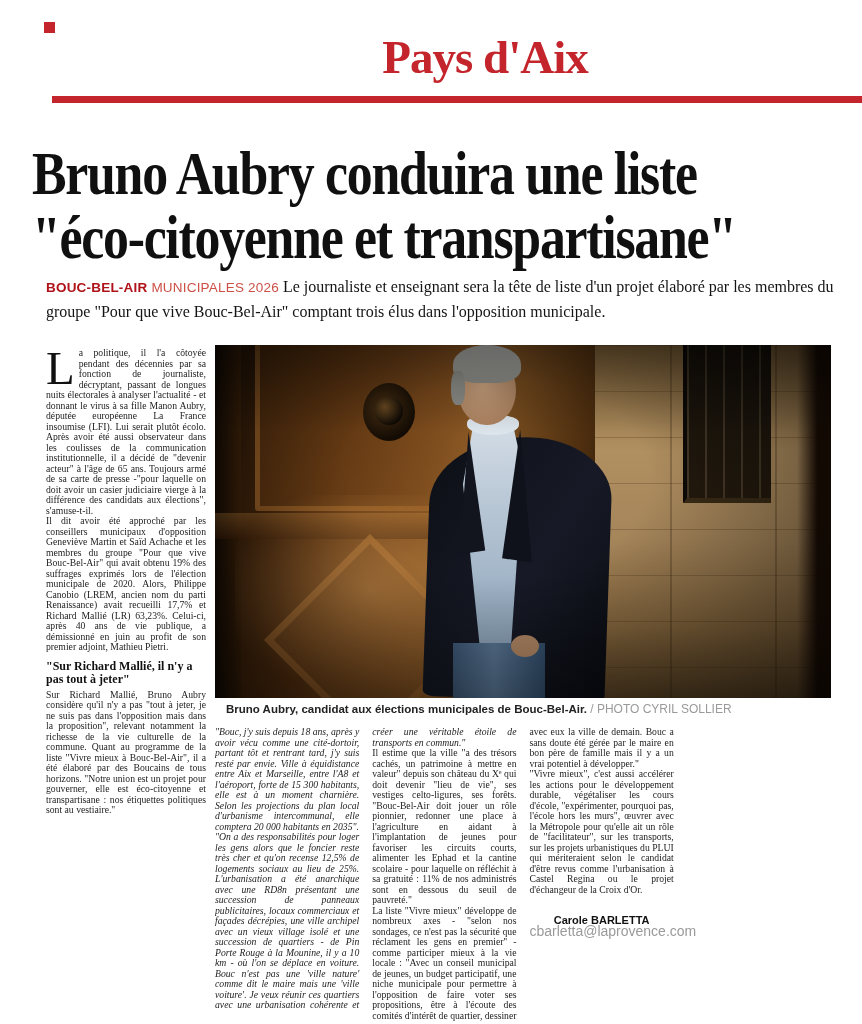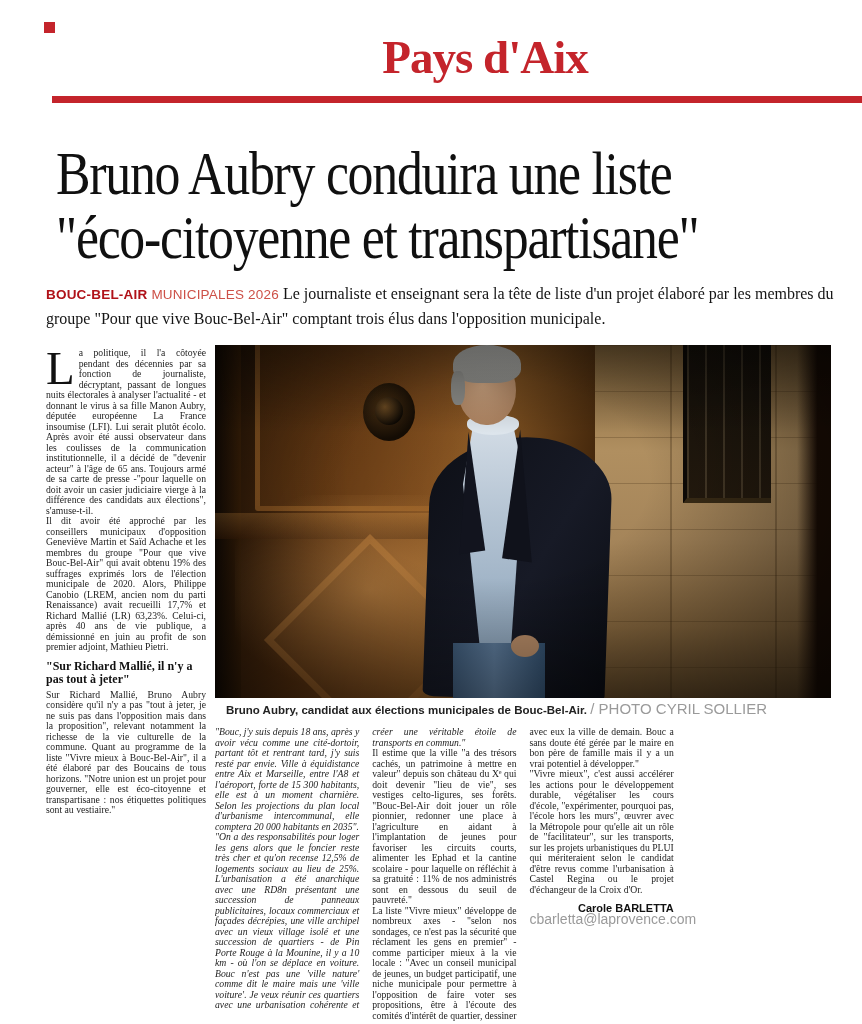--- a/index.html
+++ b/index.html
@@ -29,37 +29,37 @@
     letter-spacing: -1px;
     color: #c4242b;
   }
   .red-bar {
     position: absolute; left: 52px; right: 0; top: 96px;
     height: 7px; background: #c4242b;
   }
 
   
   .headline {
-    position: absolute; left: 56px; top: 142px; width: 800px;
-    font-family: "Liberation Serif", serif;
-    font-weight: 400; color: #101010;
+    position: absolute; left: 32px; top: 142px; width: 800px;
+    font-family: "Liberation Serif", serif;
+    font-weight: 700; color: #101010;
   }
   .headline .hl-line {
     display: inline-block;
     white-space: nowrap;
     font-size: 61px;
     line-height: 64px;
     letter-spacing: -1.5px;
     transform: scaleX(0.85);
     transform-origin: left center;
   }
 
   
   .kicker {
-    position: absolute; left: 46px; top: 282px; width: 792px;
+    position: absolute; left: 46px; top: 275px; width: 792px;
     font-size: 16px; line-height: 23.5px; color: #141414;
     text-align: left;
   }
   .kicker .loc {
     font-family: "Liberation Sans", sans-serif;
     font-weight: 700; font-size: 13.5px; color: #b01219;
     letter-spacing: 0.2px;
   }
   .kicker .tag {
     font-family: "Liberation Sans", sans-serif;
@@ -186,30 +186,30 @@
       radial-gradient(ellipse at 46% 38%, rgba(0,0,0,0) 32%, rgba(0,0,0,.38) 72%, rgba(0,0,0,.62) 100%);
   }
 
   
   .caption {
     position: absolute; left: 215px; top: 702px; width: 616px;
     font-family: "Liberation Sans", sans-serif;
     font-size: 11.5px; line-height: 14px; text-align: left;
   }
   .caption .cap-main { font-weight: 700; color: #222; padding-left: 11px; }
-  .caption .cap-credit { font-weight: 400; color: #9a9a9a; font-size: 15px; }
+  .caption .cap-credit { font-weight: 400; color: #9a9a9a; font-size: 12px; }
 
   
   .bottom-block {
     position: absolute; left: 215px; top: 727px; width: 616px; height: 297px;
     column-count: 4; column-gap: 13px; column-fill: auto;
     overflow: hidden;
   }
   .bottom-block p.q { font-style: italic; }
-  .byline { margin-top: 8px; text-align: right; font-family: "Liberation Sans", sans-serif; }
+  .byline { margin-top: 20px; text-align: center; font-family: "Liberation Sans", sans-serif; }
   .byline .author { font-weight: 700; font-size: 11px; color: #111; }
   .byline .email { font-size: 14px; color: #9a9a9a; }
 </style>
 </head>
 <body>
 
 <div class="page">
 
   <div class="corner-chip"></div>
   <div class="masthead-title">Pays d'Aix</div>

